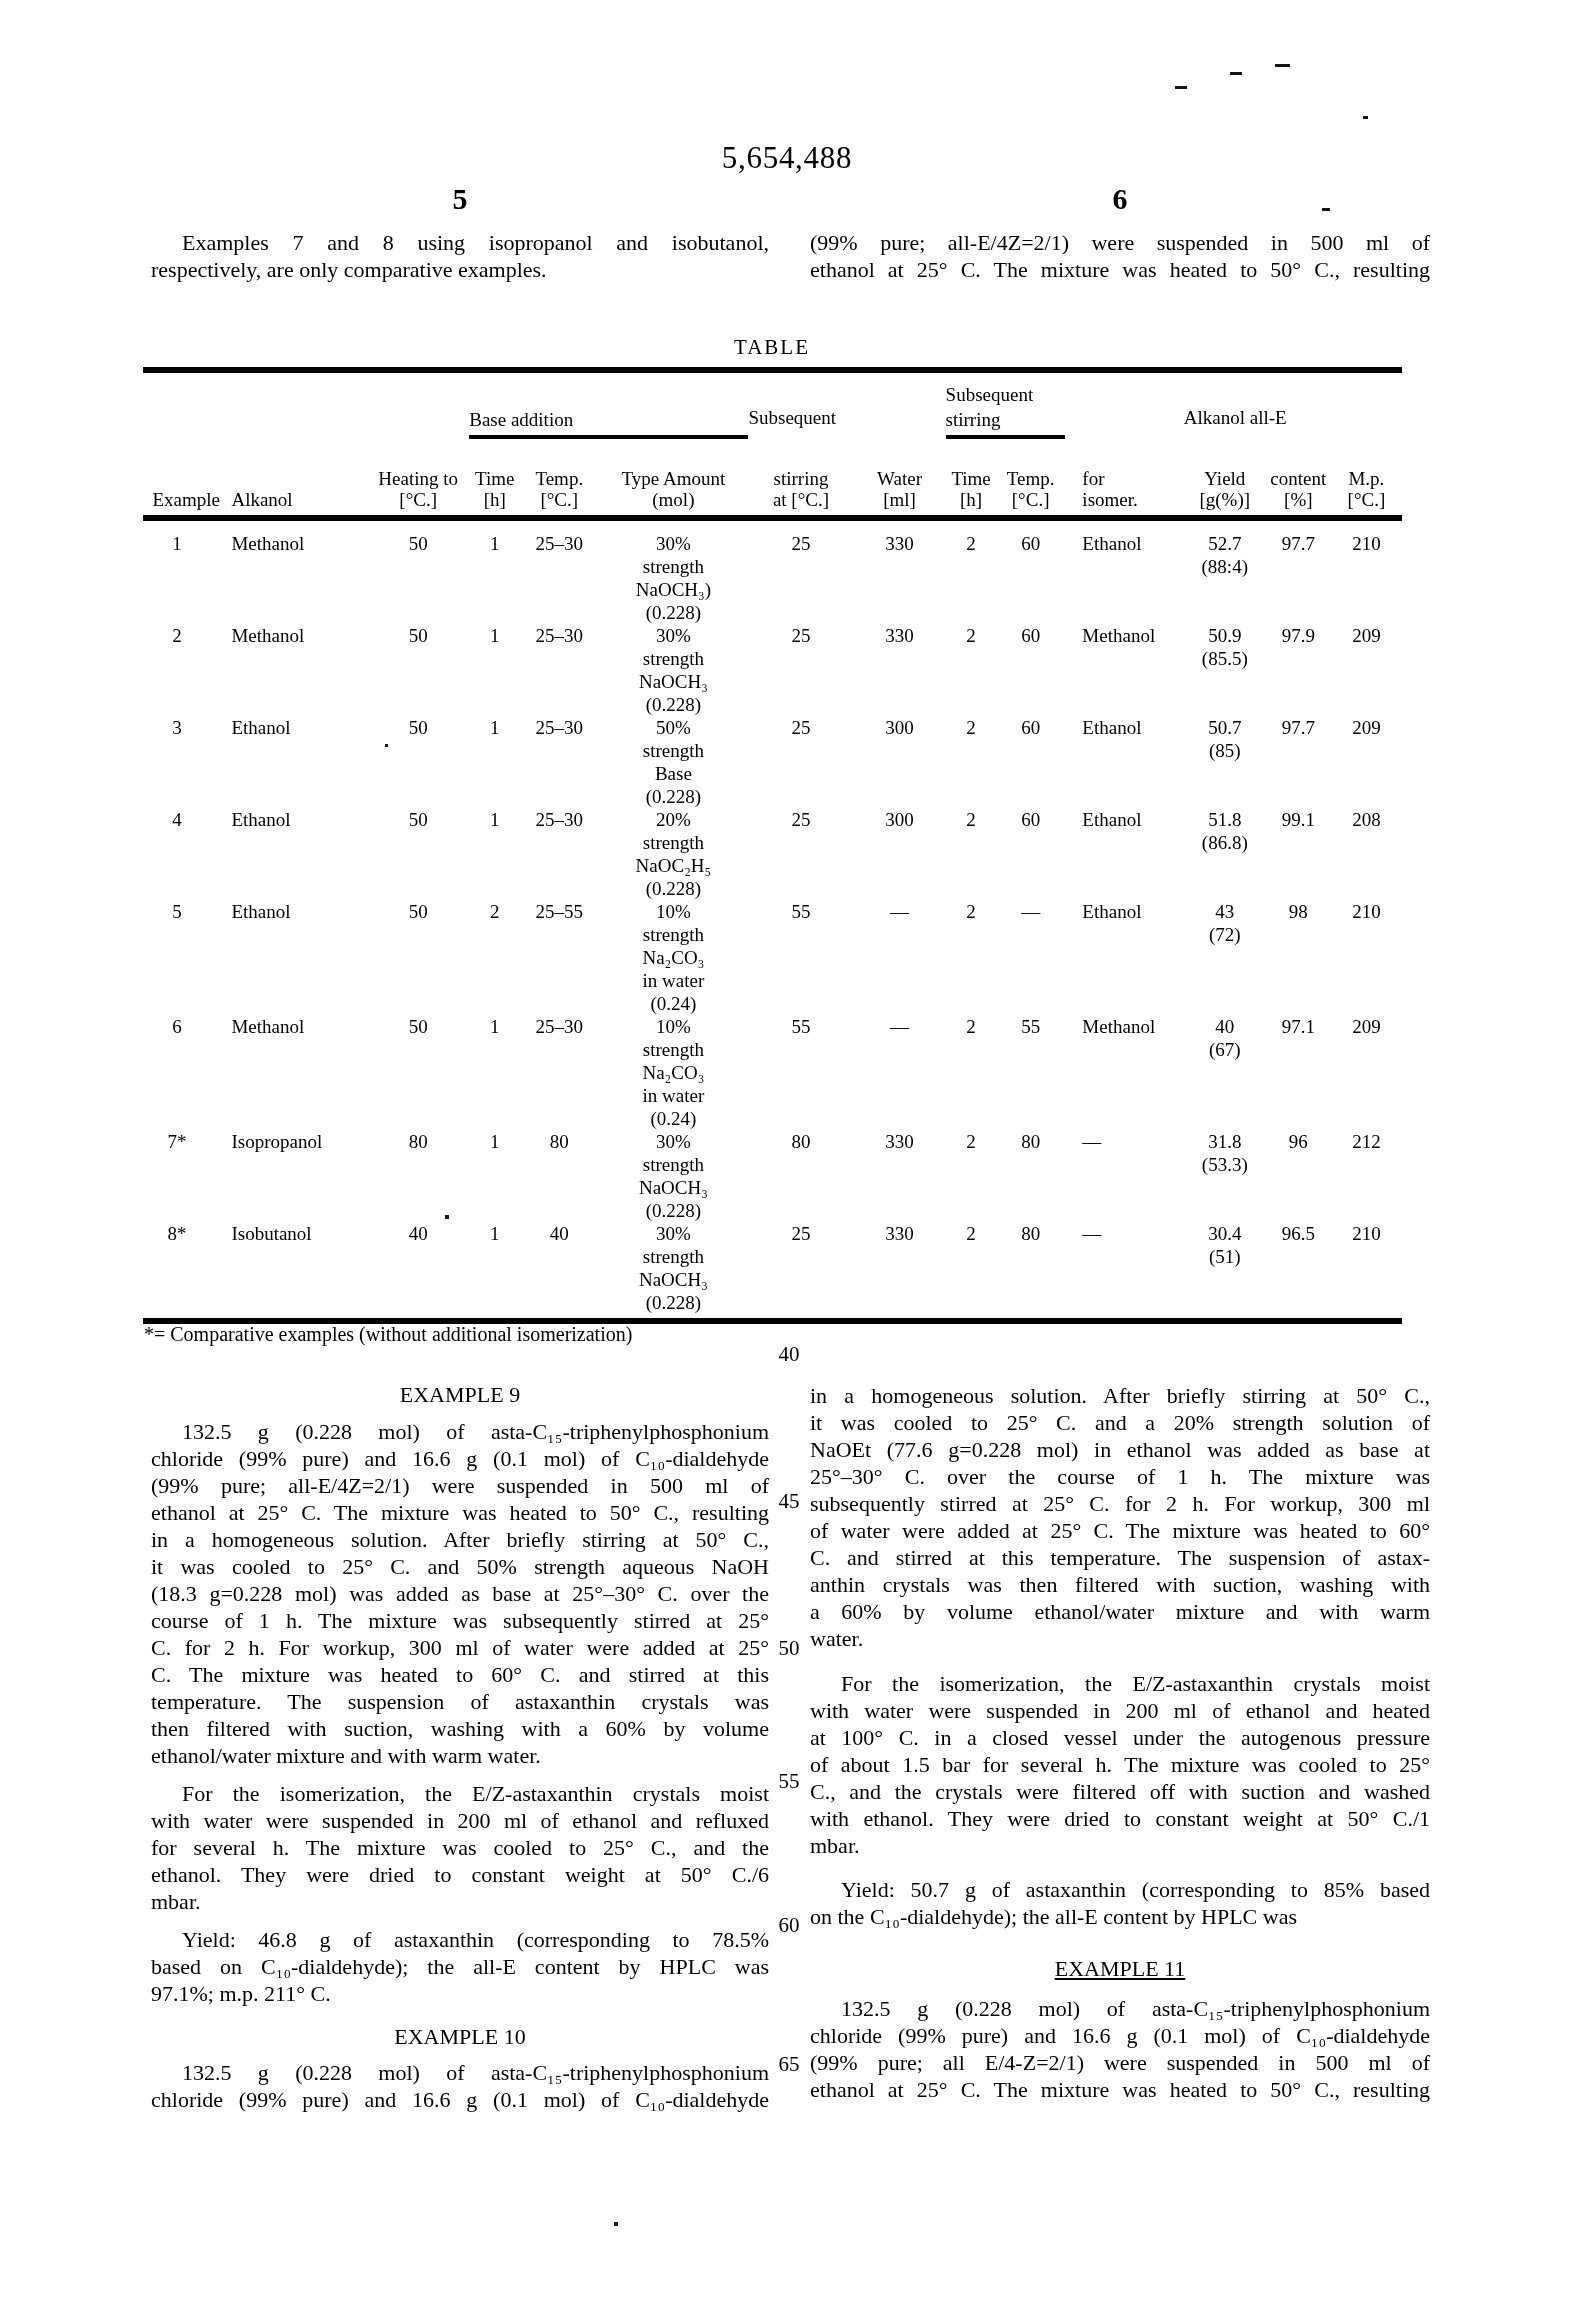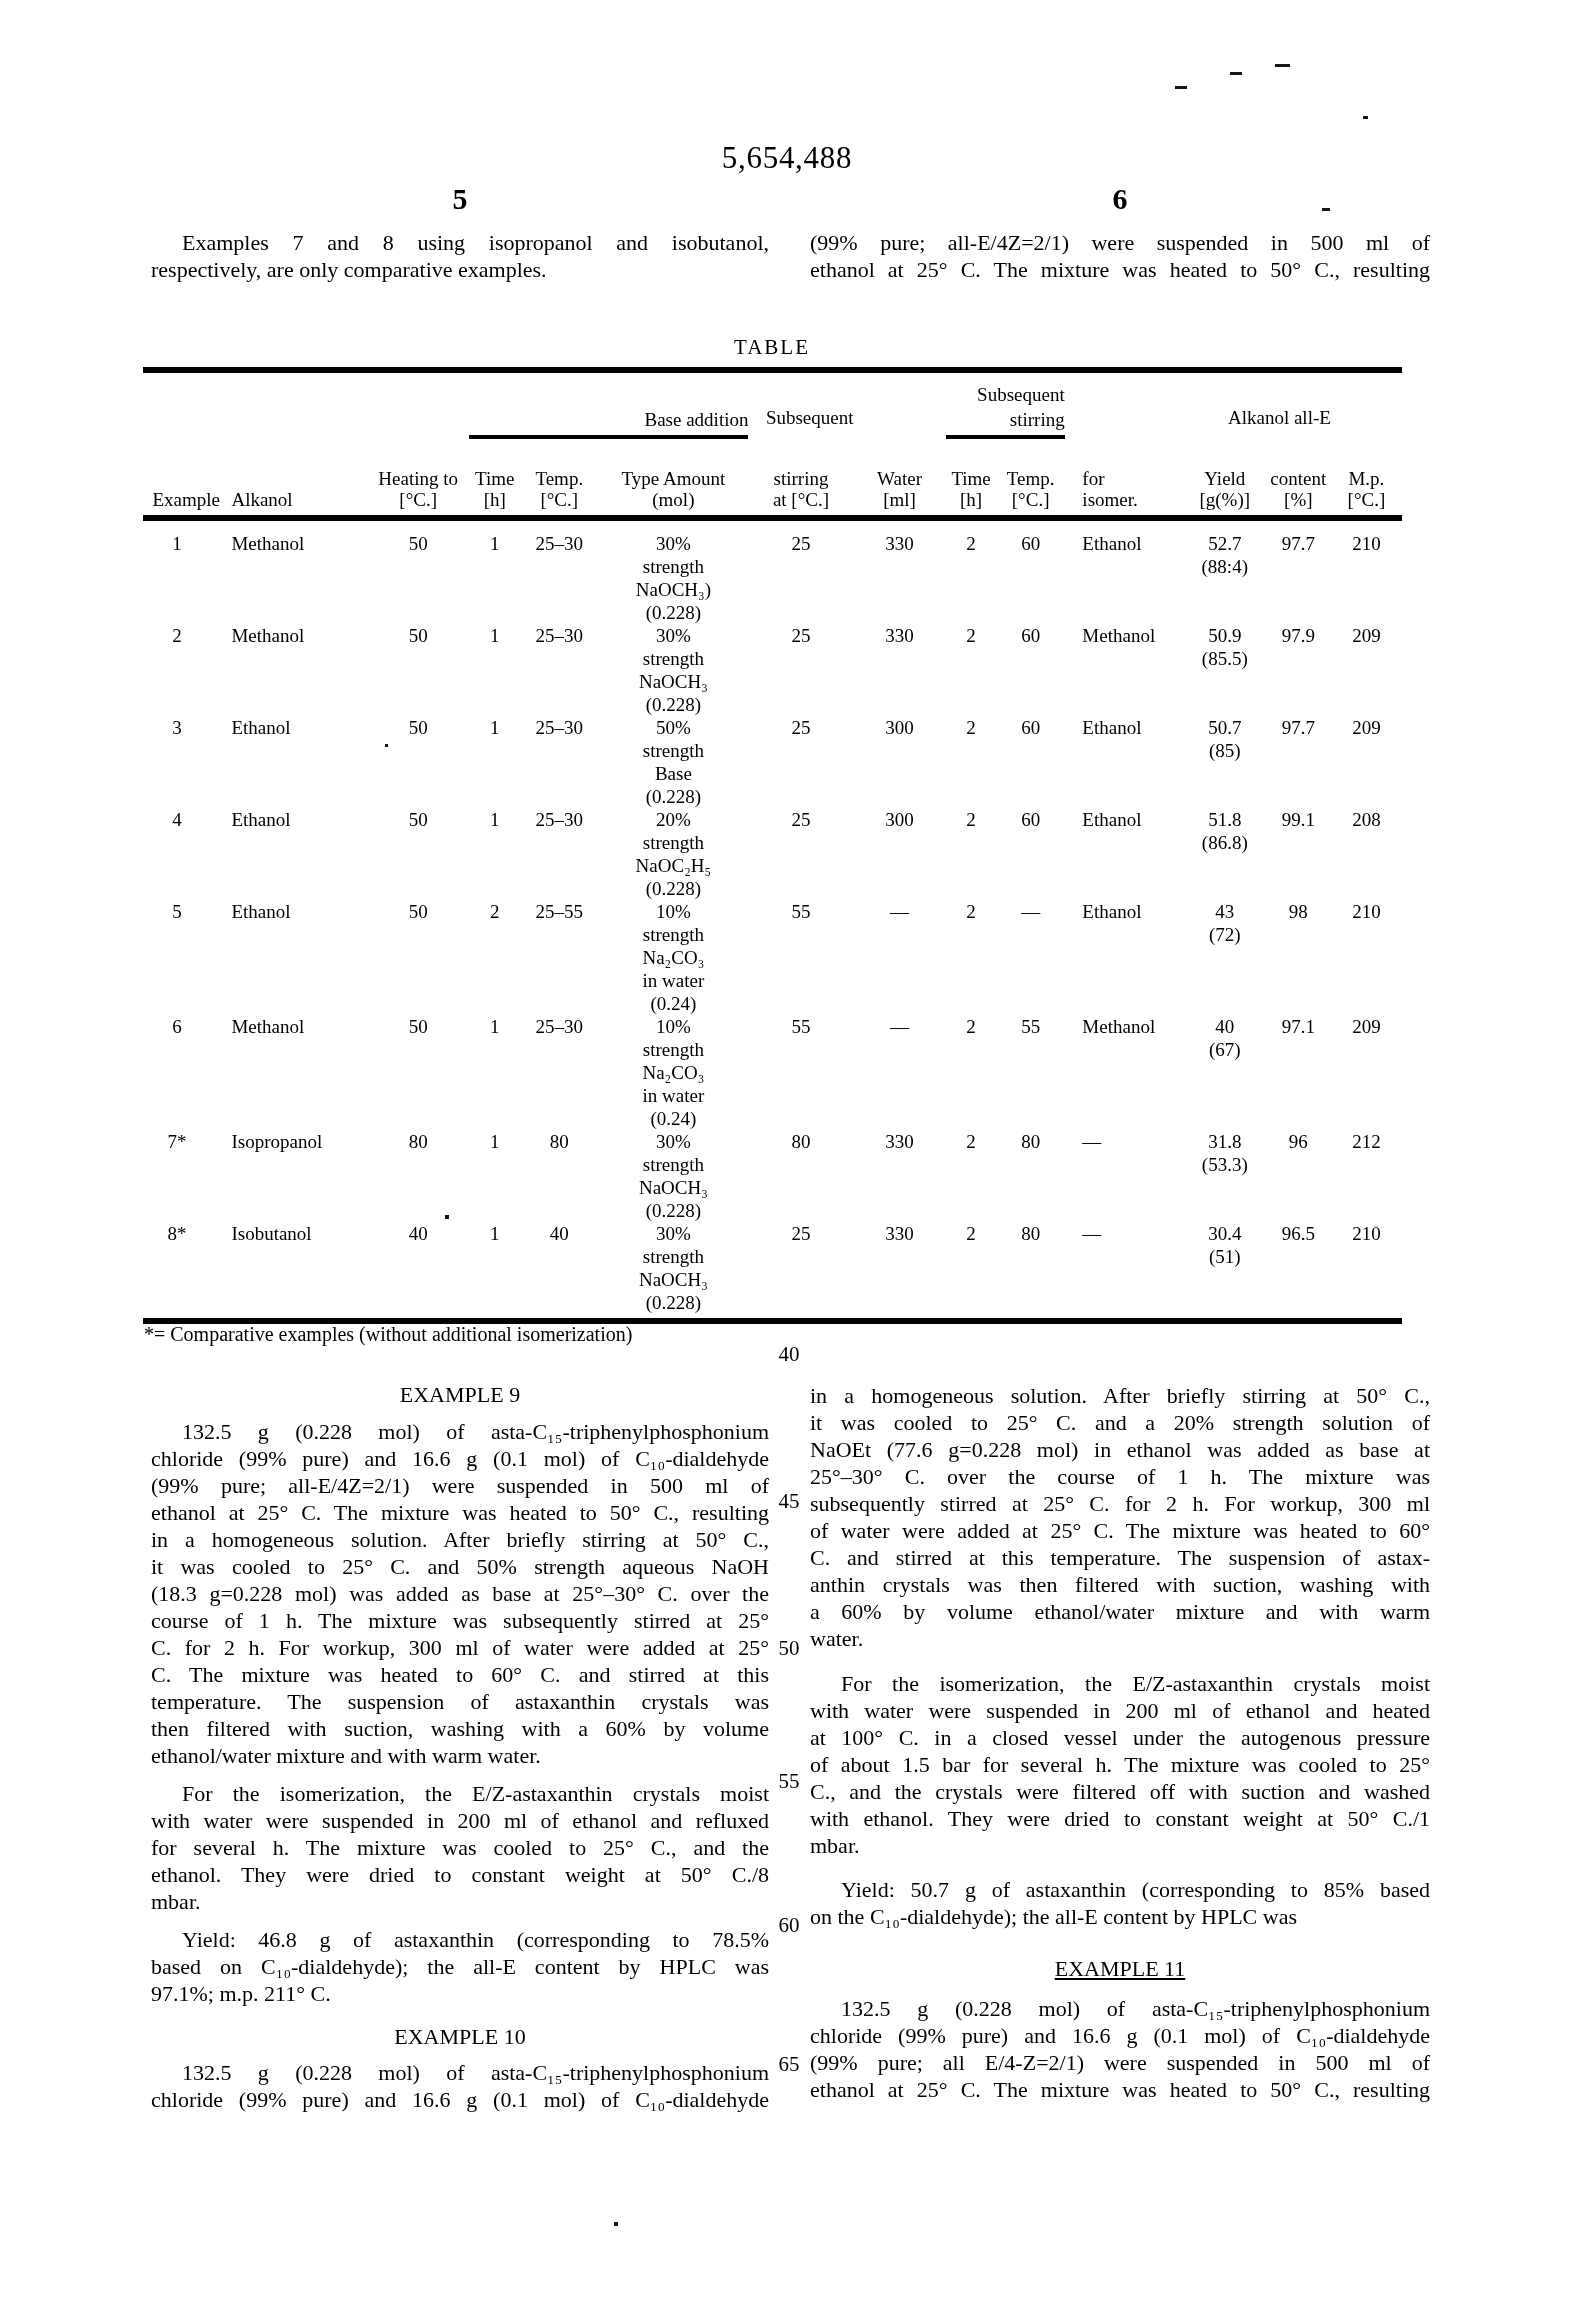--- a/index.html
+++ b/index.html
@@ -36,21 +36,21 @@
     text-align:center;font-size:21px;letter-spacing:2px;
   }
   table.ptable{
     position:absolute;left:143px;top:367px;width:1259px;
     border-collapse:collapse;table-layout:fixed;
     font-size:19px;
     border-top:6.1px solid #000;border-bottom:6.1px solid #000;
   }
   table.ptable td{overflow:visible;}
   tr.grp td{
-    height:57px;vertical-align:bottom;text-align:right;
+    height:57px;vertical-align:bottom;text-align:left;
     line-height:24.5px;padding:0 0 6.8px 0;
   }
   tr.grp td.ul{border-bottom:4.1px solid #000;padding-bottom:2.7px;}
   tr.heads td{
     height:71px;vertical-align:bottom;text-align:center;
     line-height:21px;padding:0 0 5.4px 0;
     border-bottom:6.1px solid #000;white-space:nowrap;
   }
   tr.heads td:nth-child(1){text-align:left;padding-left:9.5px;}
   tr.heads td:nth-child(2){text-align:left;padding-left:20.4px;}
@@ -613,21 +613,21 @@
         <div class="line">C. for 2 h. For workup, 300 ml of water were added at 25°</div>
         <div class="line">C. The mixture was heated to 60° C. and stirred at this</div>
         <div class="line">temperature. The suspension of astaxanthin crystals was</div>
         <div class="line">then filtered with suction, washing with a 60% by volume</div>
         <div class="line">ethanol/water mixture and with warm water.</div>
       </div>
     <div class="para indent mt16">
         <div class="line">For the isomerization, the E/Z-astaxanthin crystals moist</div>
         <div class="line">with water were suspended in 200 ml of ethanol and refluxed</div>
         <div class="line">for several h. The mixture was cooled to 25° C., and the</div>
-        <div class="line">ethanol. They were dried to constant weight at 50° C./8</div>
+        <div class="line">ethanol. They were dried to constant weight at 50° C./6</div>
         <div class="line">mbar.</div>
       </div>
     <div class="para indent mt16">
         <div class="line">Yield: 46.8 g of astaxanthin (corresponding to 78.5%</div>
         <div class="line">based on C₁₀-dialdehyde); the all-E content by HPLC was</div>
         <div class="line">97.1%; m.p. 211° C.</div>
       </div>
     <div class="example-h mt24">EXAMPLE 10</div>
     <div class="para indent cont">
         <div class="line">132.5 g (0.228 mol) of asta-C₁₅-triphenylphosphonium</div>

